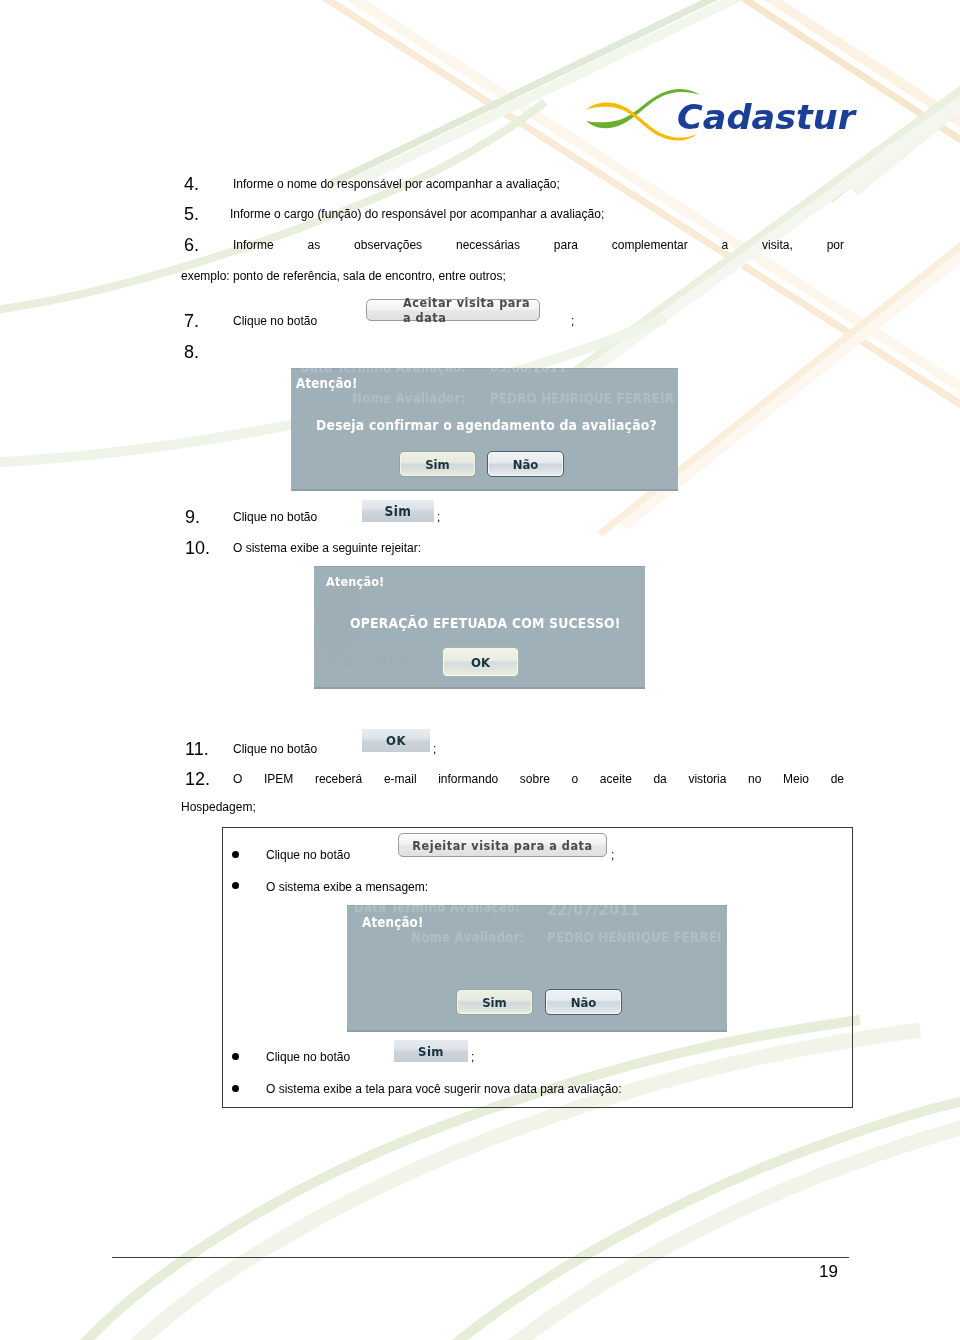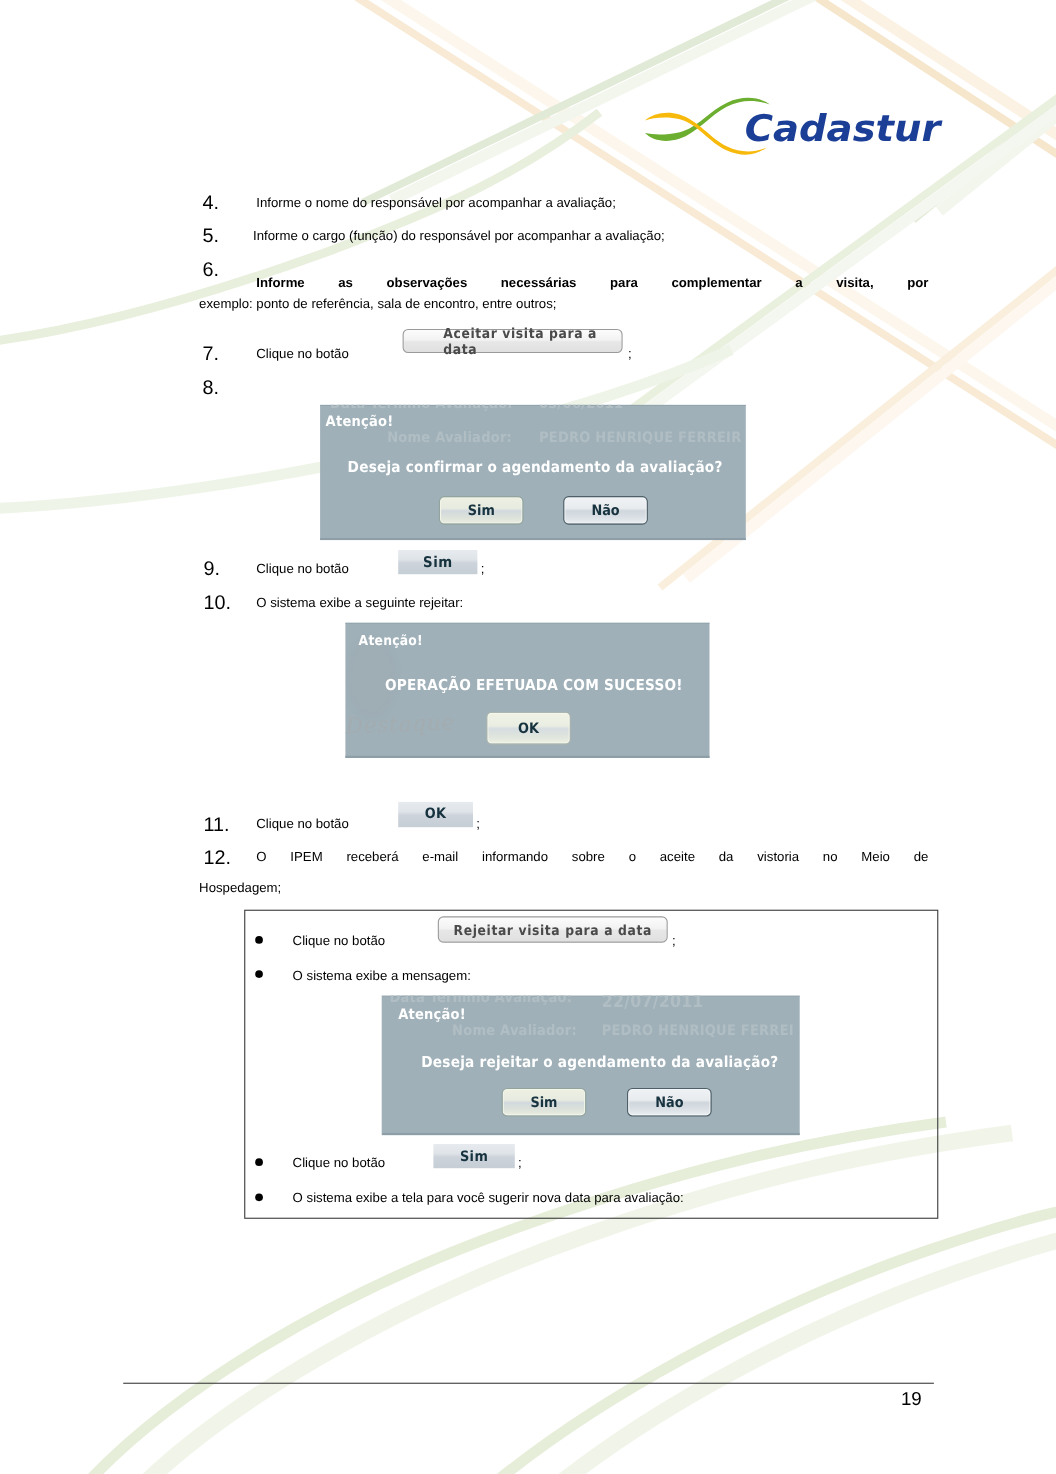--- a/index.html
+++ b/index.html
@@ -27,21 +27,21 @@
         font-family:"DejaVu Sans Condensed","DejaVu Sans",sans-serif;
         box-shadow:inset 0 1px 0 #93a4ac, inset 0 -2px 0 #8d9ea6;}
   .shot .ghost{position:absolute;color:#b0bec4;font-weight:bold;white-space:nowrap;letter-spacing:.2px;}
   .shot .ttl{position:absolute;color:#fff;font-weight:bold;white-space:nowrap;letter-spacing:.2px;}
   .shot .msg{position:absolute;color:#fff;font-weight:bold;white-space:nowrap;letter-spacing:.2px;}
   .dbtn{position:absolute;box-sizing:border-box;border-radius:5px;display:flex;align-items:center;justify-content:center;
         font-weight:bold;color:#17333f;}
   .dbtn.sim{border:1px solid #93a49f;box-shadow:inset 0 0 0 1px #f2f5e8;
             background:linear-gradient(180deg,#edf0e2 0%,#e7ebe0 42%,#d2d9dd 52%,#dde2da 78%,#eaeee2 100%);}
   .dbtn.nao{border:1px solid #4e5f67;box-shadow:inset 0 0 0 1px #f4f6f8;
-            background:linear-gradient(180deg,#eff2f5 0%,#e8ecef 42%,#cfd6dc 52%,#dbe1e6 78%,#eaeef1 100%);margin-left:25px;}
+            background:linear-gradient(180deg,#eff2f5 0%,#e8ecef 42%,#cfd6dc 52%,#dbe1e6 78%,#eaeef1 100%);}
   .dbtn.ok{border:1px solid #aab4ae;box-shadow:inset 0 0 0 1px #f5f7ea;
            background:linear-gradient(180deg,#f0f2e6 0%,#eaeee2 42%,#d6dde0 52%,#e0e5dd 78%,#edf1e4 100%);}
   
   .boxed{position:absolute;box-sizing:border-box;border:1px solid #3a3a3a;}
   .bullet{position:absolute;width:7px;height:7px;border-radius:50%;background:#000;}
   
   .frule{position:absolute;background:#3c3c3c;height:1px;}
   .pnum{position:absolute;font-size:17px;color:#000;}
   .wm{position:absolute;font-family:"DejaVu Serif",serif;font-style:italic;color:#a3acb0;
       letter-spacing:.5px;transform:rotate(-2deg);}
@@ -93,26 +93,26 @@
     </svg>
   </div>
 
   <div class="num" style="left:184px;top:173px;">4.</div>
   <div class="txt" style="left:233px;top:173px;">Informe o nome do responsável por acompanhar a avaliação;</div>
 
   <div class="num" style="left:184px;top:203px;">5.</div>
   <div class="txt" style="left:230px;top:203px;">Informe o cargo (função) do responsável por acompanhar a avaliação;</div>
 
   <div class="num" style="left:184px;top:234px;">6.</div>
-  <div class="txt just" style="left:233px;top:246px;width:611px;font-weight:bold;">Informe as observações necessárias para complementar a visita, por</div>
+  <div class="txt just" style="left:233px;top:234px;width:611px;">Informe as observações necessárias para complementar a visita, por</div>
   <div class="txt" style="left:181px;top:265px;">exemplo: ponto de referência, sala de encontro, entre outros;</div>
 
   <div class="num" style="left:184px;top:310px;">7.</div>
   <div class="txt" style="left:233px;top:310px;">Clique no botão</div>
-  <div class="ibtn ibtn-o" style="left:366px;top:299px;width:200px;height:22px;font-size:12.5px;padding-left:36px;">Aceitar visita para a data</div>
+  <div class="ibtn ibtn-o" style="left:366px;top:299px;width:174px;height:22px;font-size:12.5px;padding-left:36px;">Aceitar visita para a data</div>
   <div class="txt" style="left:571px;top:310px;">;</div>
 
   <div class="num" style="left:184px;top:341px;">8.</div>
 
   <div class="num" style="left:185px;top:506px;">9.</div>
   <div class="txt" style="left:233px;top:506px;">Clique no botão</div>
   <div class="ibtn ibtn-f" style="left:362px;top:500px;width:72px;height:22px;font-size:13.5px;">Sim</div>
   <div class="txt" style="left:437px;top:506px;">;</div>
 
   <div class="num" style="left:185px;top:537px;">10.</div>
@@ -145,21 +145,20 @@
     <div class="msg" style="left:36px;top:49px;font-size:13.8px;">OPERAÇÃO EFETUADA COM SUCESSO!</div>
     <div class="dbtn ok" style="left:128px;top:81px;width:77px;height:30px;font-size:13px;">OK</div>
   </div>
 
   <div class="shot" style="left:347px;top:905px;width:380px;height:127px;">
     <div class="ghost" style="left:7px;top:-5px;font-size:13.2px;">Data Término Avaliação:</div>
     <div class="ghost" style="left:200px;top:-5px;font-size:16px;">22/07/2011</div>
     <div class="ttl" style="left:15px;top:10px;font-size:13.2px;">Atenção!</div>
     <div class="ghost" style="left:64px;top:25px;font-size:13.2px;">Nome Avaliador:</div>
     <div class="ghost" style="left:200px;top:25px;font-size:13.2px;">PEDRO HENRIQUE FERREI</div>
-    <div class="msg" style="left:36px;top:53px;font-size:13.8px;">Deseja rejeitar o agendamento da avaliação?</div>
     <div class="dbtn sim" style="left:109px;top:84px;width:77px;height:26px;font-size:13px;">Sim</div>
     <div class="dbtn nao" style="left:198px;top:84px;width:77px;height:26px;font-size:13px;">Não</div>
   </div>
 
   <div class="boxed" style="left:222px;top:827px;width:631px;height:281px;"></div>
 
   <div class="bullet" style="left:232px;top:851px;"></div>
   <div class="txt" style="left:266px;top:844px;">Clique no botão</div>
   <div class="ibtn ibtn-o" style="left:398px;top:833px;width:209px;height:24px;font-size:12.5px;">Rejeitar visita para a data</div>
   <div class="txt" style="left:611px;top:844px;">;</div>

